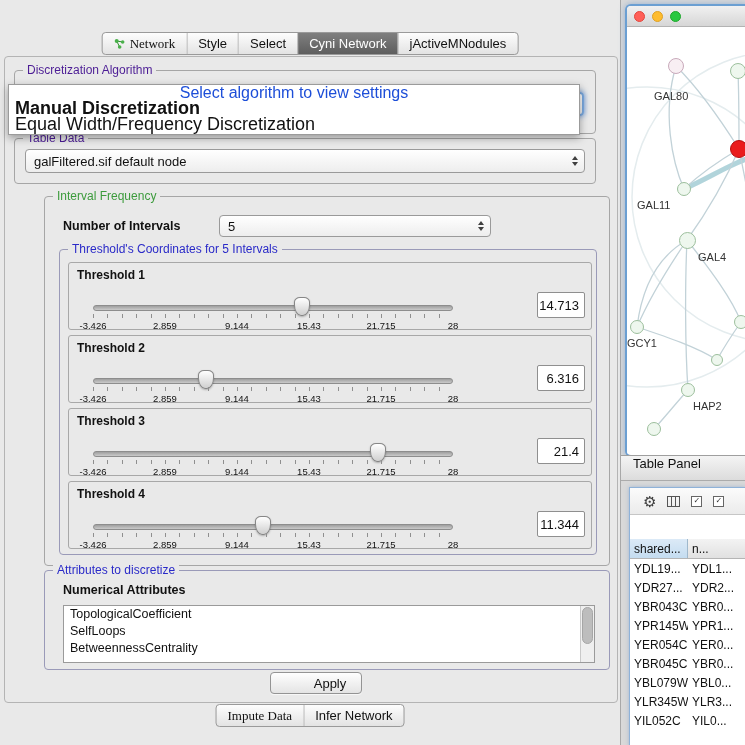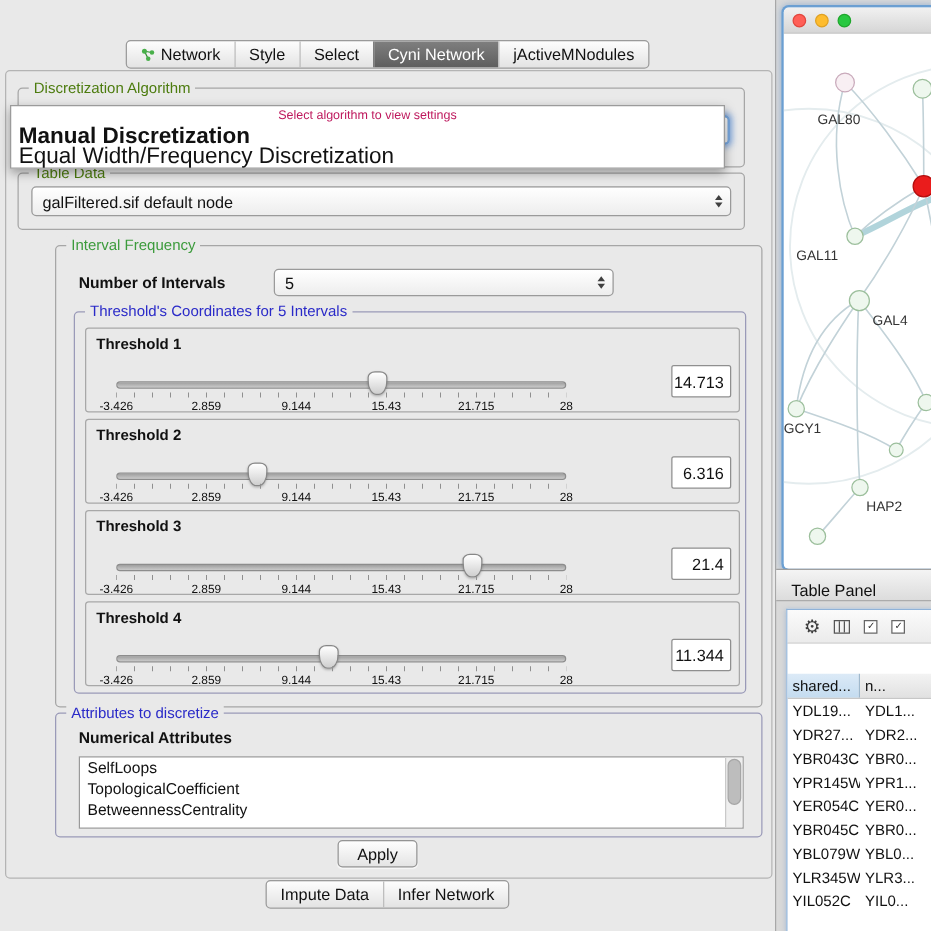--- a/index.html
+++ b/index.html
@@ -15,47 +15,47 @@
   #titlebar .title{font-size:13px;padding-left:8px;color:#1b1b1b;}
   #win-btns{position:absolute;right:5px;top:2px;display:flex;gap:3px;}
   .win-btn{font-size:13px;color:#333;width:15px;height:17px;line-height:17px;text-align:center;}
 
   
   .seg-bar{position:absolute;left:50%;transform:translateX(-50%);
     display:flex;border:1px solid #9a9a9a;border-radius:4px;overflow:hidden;
     background:linear-gradient(#fdfdfd,#e3e3e3);height:21px;}
   .seg{display:flex;align-items:center;gap:4px;padding:0 11px;font-size:13px;
     border-left:1px solid #bcbcbc;white-space:nowrap;}
-  .seg:first-child{border-left:none;}
+  .seg:first-child{border-left:none;font-family:Liberation Serif, serif;}
   .seg.sel{background:linear-gradient(#7f7f7f,var(--selected-tab,#5e5e5e));color:#fff;border-left-color:#5e5e5e;}
 
   #viewport{position:absolute;left:4px;top:56px;width:612px;height:645px;
     border:1px solid #b4b4b4;border-radius:4px;}
 
   
   .group{position:absolute;border:1px solid #a6a6a6;border-radius:4px;}
-  .glabel{position:absolute;top:-8px;left:8px;background:#e9e9e9;padding:0 4px;font-size:12px;color:#4d7c0f;}
+  .glabel{position:absolute;top:-8px;left:8px;background:#e9e9e9;padding:0 4px;font-size:12px;color:#4c1d95;}
   .glabel.green{color:var(--group-green,#3c9b3c);}
   .glabel.blue{color:var(--group-blue,#2a2ac8);}
 
   
   .combo{position:absolute;background:linear-gradient(#ffffff,#ededed);
     border:1px solid #9a9a9a;border-radius:4px;display:flex;align-items:center;
     font-size:13px;padding:0 22px 0 8px;box-sizing:border-box;}
   .combo.focus{border:2px solid var(--focus-ring,#7aa9e0);box-shadow:0 0 5px 1px rgba(100,150,220,.8);}
   .arrows{position:absolute;right:6px;top:50%;transform:translateY(-50%);
     display:flex;flex-direction:column;gap:2px;}
   .arrows i{width:0;height:0;border-left:3.5px solid transparent;border-right:3.5px solid transparent;display:block;}
   .arrows .up{border-bottom:4px solid #3f3f3f;}
   .arrows .down{border-top:4px solid #3f3f3f;}
 
   
   #algo-popup{position:absolute;left:8px;top:84px;width:570px;background:#fff;
     border:1px solid #9b9b9b;box-shadow:0 3px 8px rgba(0,0,0,.35);z-index:40;padding-bottom:2px;}
-  #algo-popup .ph{color:#be185d;text-align:center;font-size:10px;line-height:15px;}
+  #algo-popup .ph{color:#1d4ed8;text-align:center;font-size:16px;line-height:15px;}
   #algo-popup .opt{font-size:18px;line-height:16px;padding:0 6px;}
   #algo-popup .opt.bold{font-weight:bold;}
 
   
   .t-panel{position:absolute;left:8px;width:522px;height:66px;border:1px solid #a8a8a8;border-radius:3px;}
   .t-label{position:absolute;left:8px;top:5px;font-size:12px;font-weight:bold;}
   .slider{position:absolute;left:24px;top:36px;width:360px;height:30px;}
   .track{position:absolute;left:0;right:0;top:6px;height:4px;border:1px solid #8d8d8d;border-radius:3px;
     background:linear-gradient(#9f9f9f,#cacaca);}
   .thumb{position:absolute;top:-2px;width:14px;height:17px;margin-left:-7px;
@@ -71,42 +71,42 @@
 
   
   #attr-list{position:absolute;left:18px;top:34px;width:530px;height:56px;background:#fff;
     border:1px solid #9a9a9a;overflow:hidden;font-size:12.5px;}
   #attr-list .item{line-height:17px;padding-left:6px;}
   .vscroll{position:absolute;right:0;top:0;bottom:0;width:13px;background:#efefef;border-left:1px solid #c9c9c9;}
   .vscroll .vthumb{position:absolute;left:1px;right:1px;top:1px;height:62%;background:#bdbdbd;border-radius:6px;border:1px solid #a6a6a6;}
 
   .push-btn{position:absolute;border:1px solid #949494;border-radius:4px;font-size:13px;
     background:linear-gradient(#fefefe,#e4e4e4);display:flex;align-items:center;justify-content:center;
-    box-shadow:0 1px 1px rgba(255,255,255,.7);}
+    box-shadow:0 1px 1px rgba(255,255,255,.7);padding-left:28px;}
 
   
   #net-window{position:absolute;left:625px;top:4px;width:120px;height:449px;background:#fff;
     border:2px solid var(--window-blue,#6b9fd2);border-right:none;border-radius:6px 0 0 6px;
     box-shadow:0 0 6px rgba(90,140,200,.55);overflow:hidden;}
   #net-titlebar{height:20px;background:linear-gradient(#f1f1f1,#d6d6d6);border-bottom:1px solid #b3b3b3;
     display:flex;align-items:center;gap:7px;padding-left:7px;}
   .light{width:11px;height:11px;border-radius:50%;box-sizing:border-box;}
   .light.red{background:var(--light-red,#ff5f57);border:1px solid #e2463d;}
   .light.yellow{background:var(--light-yellow,#febc2e);border:1px solid #dfa123;}
   .light.green{background:var(--light-green,#28c840);border:1px solid #1fa72c;}
   #net-canvas{position:relative;width:118px;height:427px;background:#fff;}
   .node{position:absolute;border-radius:50%;background:#eef7ee;border:1px solid #9cbf9c;box-sizing:border-box;}
   .node.pink{background:#f8eff3;border-color:#c9aabb;}
   .node.red{background:var(--node-red,#ea1c1c);border-color:#b40f0f;}
   .nlabel{position:absolute;font-size:11px;color:#333;white-space:nowrap;}
 
   
   #tp-header{position:absolute;left:621px;top:455px;width:124px;height:24px;
     background:linear-gradient(#f4f4f4,#dcdcdc);border-top:1px solid #9f9f9f;border-bottom:1px solid #ababab;
-    display:flex;align-items:flex-end;font-size:13px;}
+    display:flex;align-items:flex-start;font-size:13px;}
   #tp-header span{padding-left:12px;}
   #table-window{position:absolute;left:629px;top:487px;width:116px;height:258px;background:#fff;
     border:1px solid #8fb2d8;border-right:none;box-shadow:0 0 4px rgba(110,150,200,.5);overflow:hidden;}
   #tbl-toolbar{height:26px;background:linear-gradient(#fbfbfb,#ebebeb);border-bottom:1px solid #c6c6c6;
     display:flex;align-items:center;gap:11px;padding-left:13px;}
   .gear{font-size:15px;color:#3e3e3e;line-height:1;}
   .cols-icon{width:13px;height:11px;border:1px solid #555;box-sizing:border-box;
     background-image:linear-gradient(#555,#555),linear-gradient(#555,#555);
     background-size:1px 100%;background-position:3px 0,7px 0;background-repeat:no-repeat;}
   .cbx{width:9px;height:9px;border:1px solid #666;font-size:8px;line-height:8px;text-align:center;color:#333;background:#fff;}
@@ -265,22 +265,22 @@
         </div>
         <div class="t-value">11.344</div>
       </div>
     </div>
   </div>
 
   <div class="group" style="left:44px;top:570px;width:564px;height:98px;border-color:#9a9ab8;">
     <span class="glabel blue">Attributes to discretize</span>
     <div style="position:absolute;left:18px;top:12px;font-size:12.5px;font-weight:bold;">Numerical Attributes</div>
     <div id="attr-list">
+      <div class="item">TopologicalCoefficient</div>
       <div class="item">SelfLoops</div>
-      <div class="item">TopologicalCoefficient</div>
       <div class="item">BetweennessCentrality</div>
       <div class="vscroll">
           <div class="vthumb"></div>
         </div>
     </div>
   </div>
 
   <div class="push-btn" style="left:270px;top:672px;width:62px;height:20px;">Apply</div>
 
   <div class="seg-bar" style="top:704px;">

